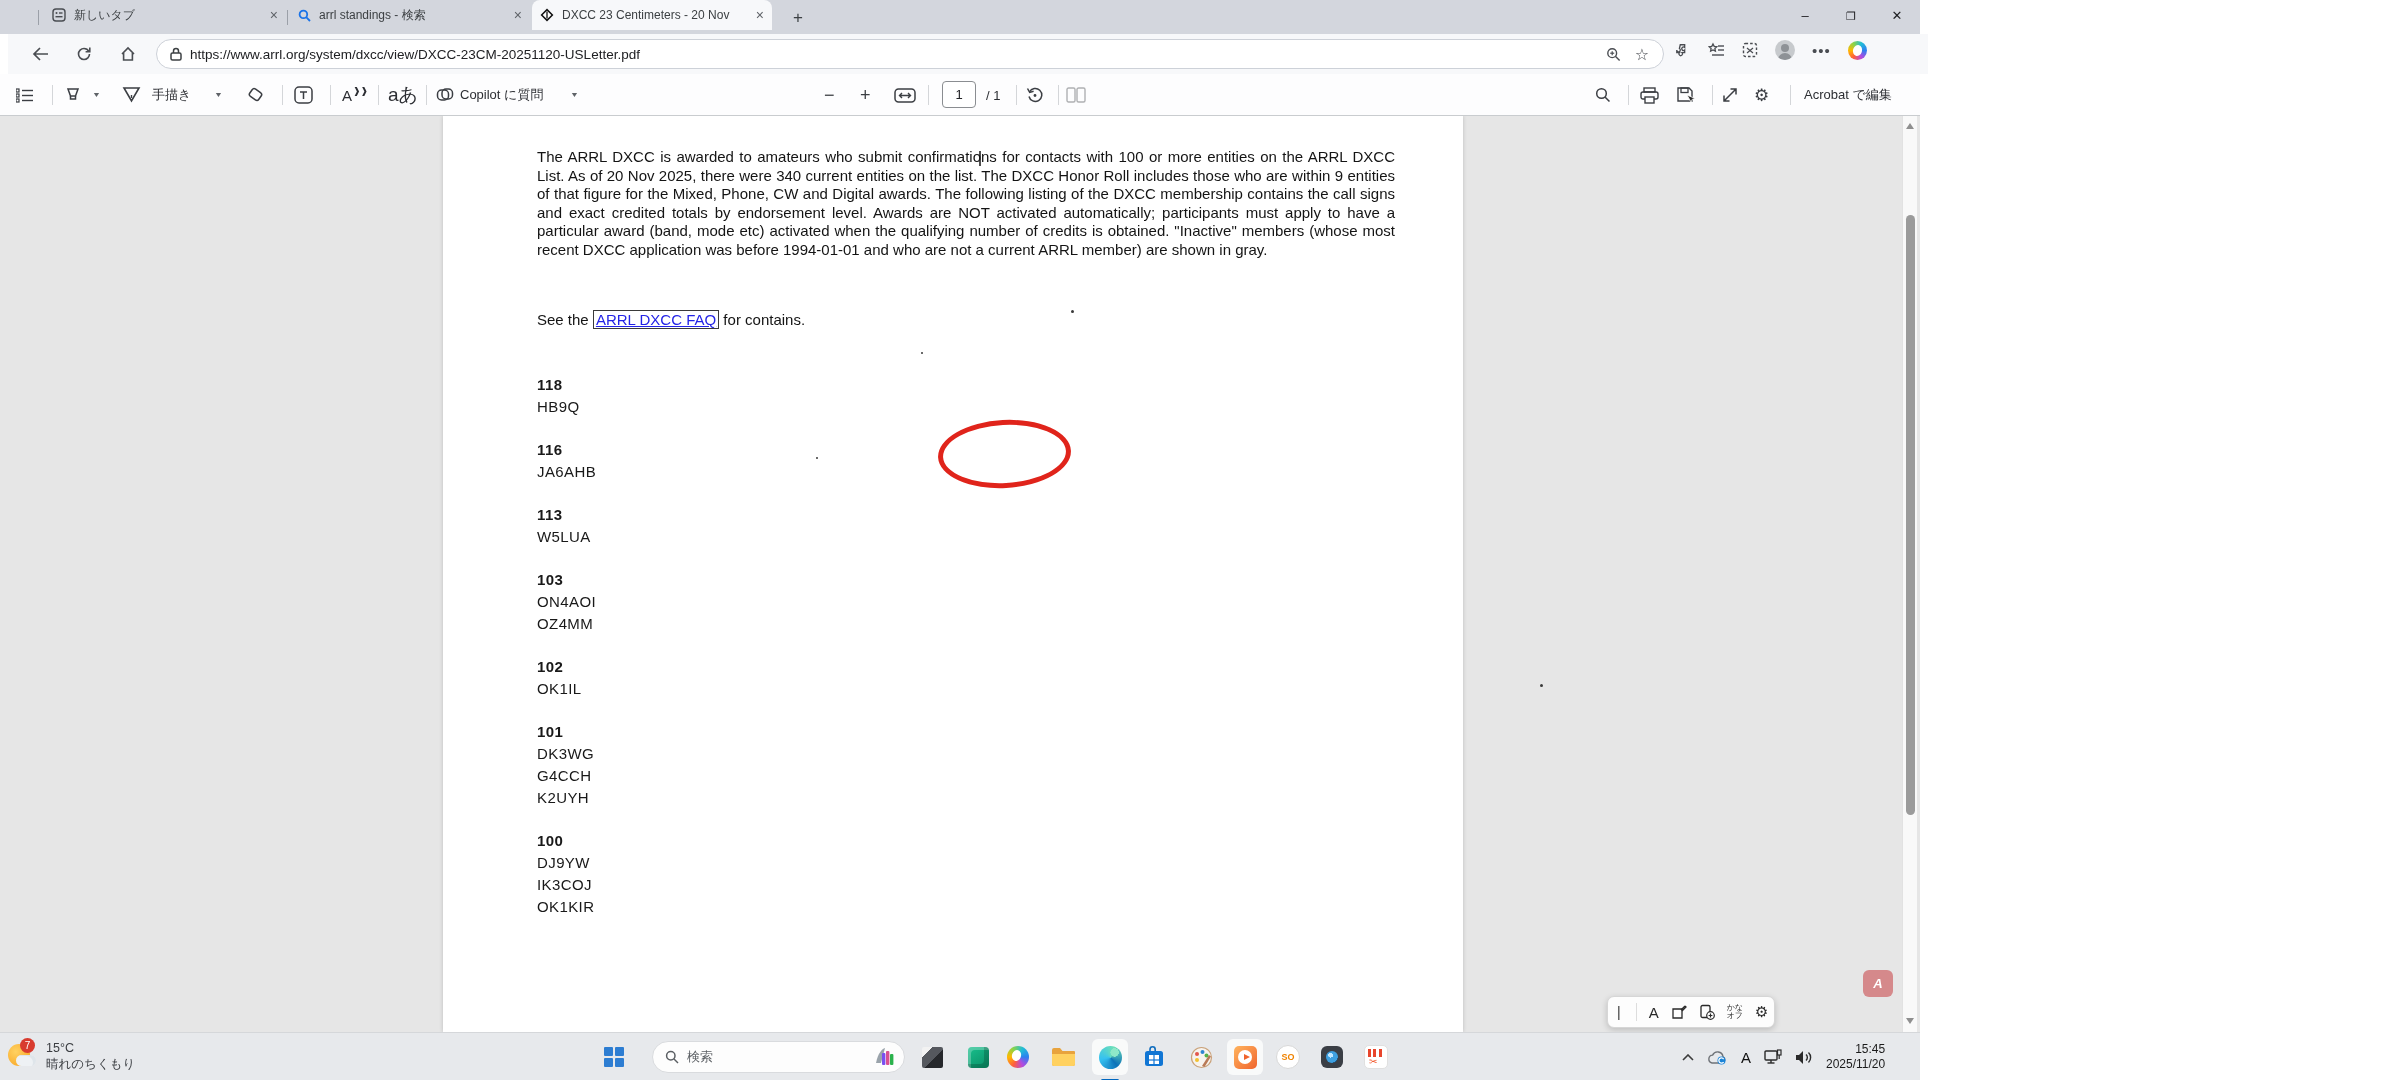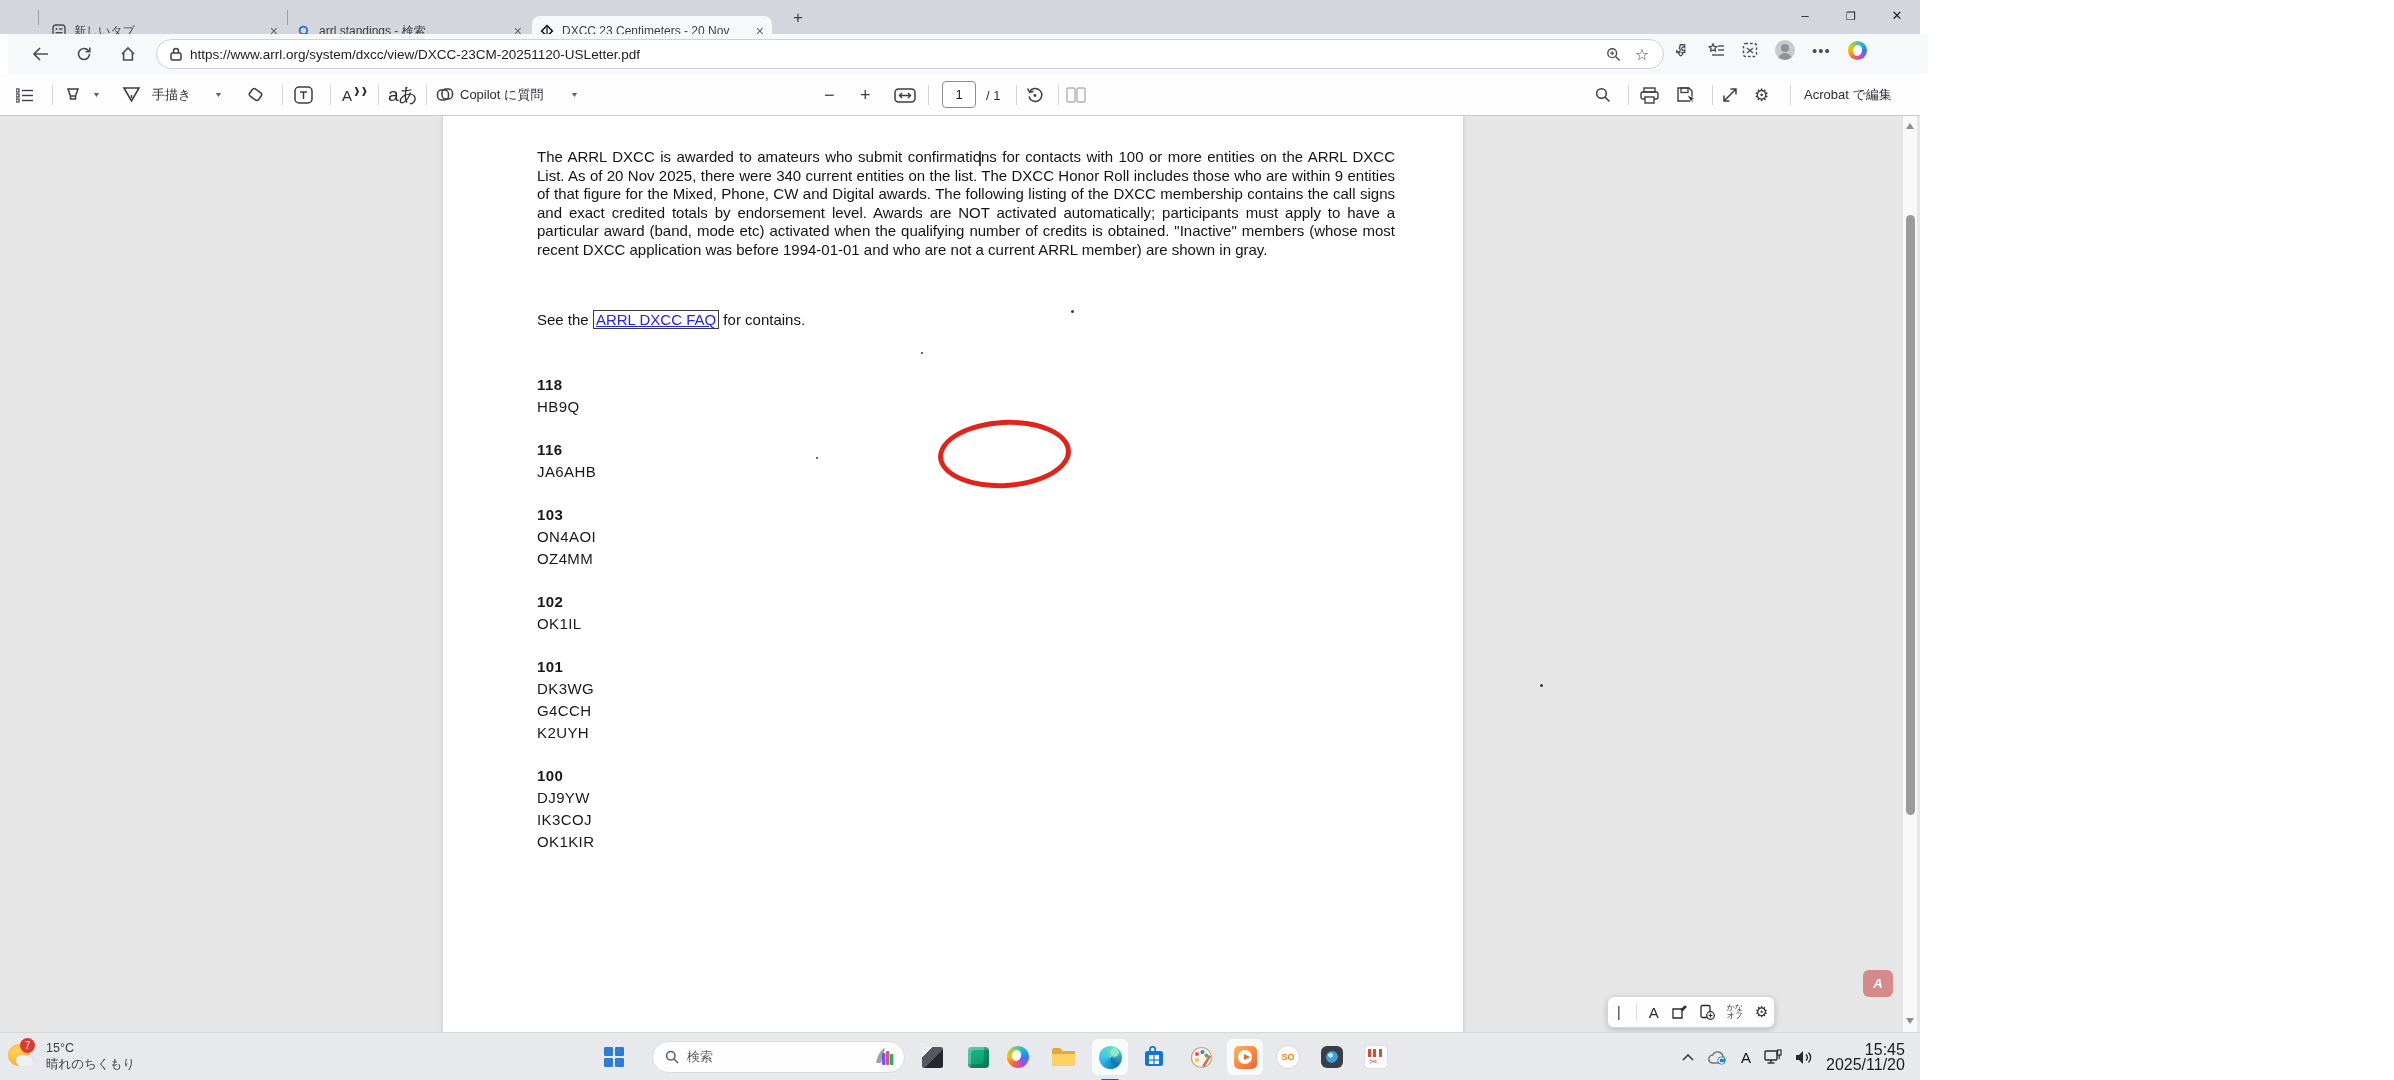--- a/index.html
+++ b/index.html
@@ -1,21 +1,21 @@
 <!DOCTYPE html>
 <html><head>
 <meta charset="utf-8">
 <style>
   html,body{margin:0;padding:0;background:#fff;}
   body{font-family:"Liberation Sans","DejaVu Sans",sans-serif;-webkit-font-smoothing:antialiased;}
   .canvas{position:relative;width:2394px;height:1080px;background:#fff;overflow:hidden;}
   .screen{position:absolute;left:0;top:0;width:1920px;height:1080px;background:#fff;}
   
   .tabbar{position:absolute;left:0;top:0;width:1920px;height:34px;background:#d3d6dd;}
-  .tab{position:absolute;top:16px;height:30px;display:flex;align-items:center;gap:8px;padding:0 8px;box-sizing:border-box;color:#3c4043;font-size:12px;}
+  .tab{position:absolute;top:0;height:30px;display:flex;align-items:center;gap:8px;padding:0 8px;box-sizing:border-box;color:#3c4043;font-size:12px;}
   .tab.active{background:#f7f8fa;border-radius:8px 8px 0 0;}
   .tab .title{white-space:nowrap;overflow:hidden;text-overflow:clip;}
   .tab .close{font-size:14px;color:#5f6368;margin-left:auto;line-height:1;}
   .tabsep{position:absolute;top:10px;width:1px;height:15px;background:#9ba0a8;}
   .newtab{position:absolute;top:7px;left:786px;width:24px;height:24px;text-align:center;line-height:22px;font-size:17px;color:#3c4043;}
   .wctl{position:absolute;top:0;height:34px;width:46px;text-align:center;line-height:32px;font-size:13px;color:#202124;}
   
   .navbar{position:absolute;left:8px;top:34px;width:1920px;height:40px;background:#f7f8fa;}
   .navbtn{position:absolute;top:6px;width:28px;height:28px;display:flex;align-items:center;justify-content:center;color:#4a4d52;font-size:17px;}
   .pill{position:absolute;left:148px;top:5px;width:1508px;height:30px;background:#fff;border:1px solid #cdd1d8;border-radius:16px;box-sizing:border-box;display:flex;align-items:center;}
@@ -61,21 +61,21 @@
   .wicon{position:relative;width:30px;height:30px;margin-top:4px;}
   .wsun{position:absolute;left:0;top:3px;width:22px;height:22px;border-radius:50%;background:radial-gradient(circle at 35% 35%,#ffd262,#f79e1b);}
   .wcloud{position:absolute;left:8px;top:14px;width:20px;height:11px;border-radius:8px;background:#eef1f4;box-shadow:-4px 2px 0 -1px #dfe5ea inset;}
   .wbadge{position:absolute;left:12px;top:-3px;width:15px;height:15px;border-radius:50%;background:#d83b2f;color:#fff;font-size:10px;line-height:15px;text-align:center;}
   .wtxt{font-size:12.5px;color:#3a3d41;line-height:16px;padding-top:3px;}
   .tk-search{position:absolute;left:652px;top:8px;width:253px;height:32px;background:#fdfdfd;border:1px solid #d9dbde;border-radius:16px;box-sizing:border-box;display:flex;align-items:center;font-size:13px;color:#5a5e63;}
   .appbox{position:absolute;top:6px;width:36px;height:36px;border-radius:6px;display:flex;align-items:center;justify-content:center;}
   .appbox.active{background:rgba(255,255,255,.75);}
   .edge-underline{position:absolute;left:9px;top:40px;width:18px;height:3px;border-radius:2px;background:#0067c0;}
   .tray{position:absolute;top:0;height:48px;display:flex;align-items:center;gap:13px;color:#1f1f1f;}
-  .clock{font-size:16px;line-height:15px;text-align:right;color:#1b1b1b;}
+  .clock{font-size:12px;line-height:15px;text-align:right;color:#1b1b1b;}
   
   .ic{display:inline-flex;align-items:center;justify-content:center;}
   svg{display:block;}
 </style>
 </head>
 <body>
 
 <div class="canvas">
  <div class="screen">
 
@@ -303,20 +303,24 @@
       <div class="slist">
             <div class="sgroup">
               <div class="snum">118</div>
               <div class="scall">HB9Q</div>
             </div>
             <div class="sgroup">
               <div class="snum">116</div>
               <div class="scall">JA6AHB</div>
             </div>
             <div class="sgroup">
+              <div class="snum">113</div>
+              <div class="scall">W5LUA</div>
+            </div>
+            <div class="sgroup">
               <div class="snum">103</div>
               <div class="scall">ON4AOI</div>
               <div class="scall">OZ4MM</div>
             </div>
             <div class="sgroup">
               <div class="snum">102</div>
               <div class="scall">OK1IL</div>
             </div>
             <div class="sgroup">
               <div class="snum">101</div>

